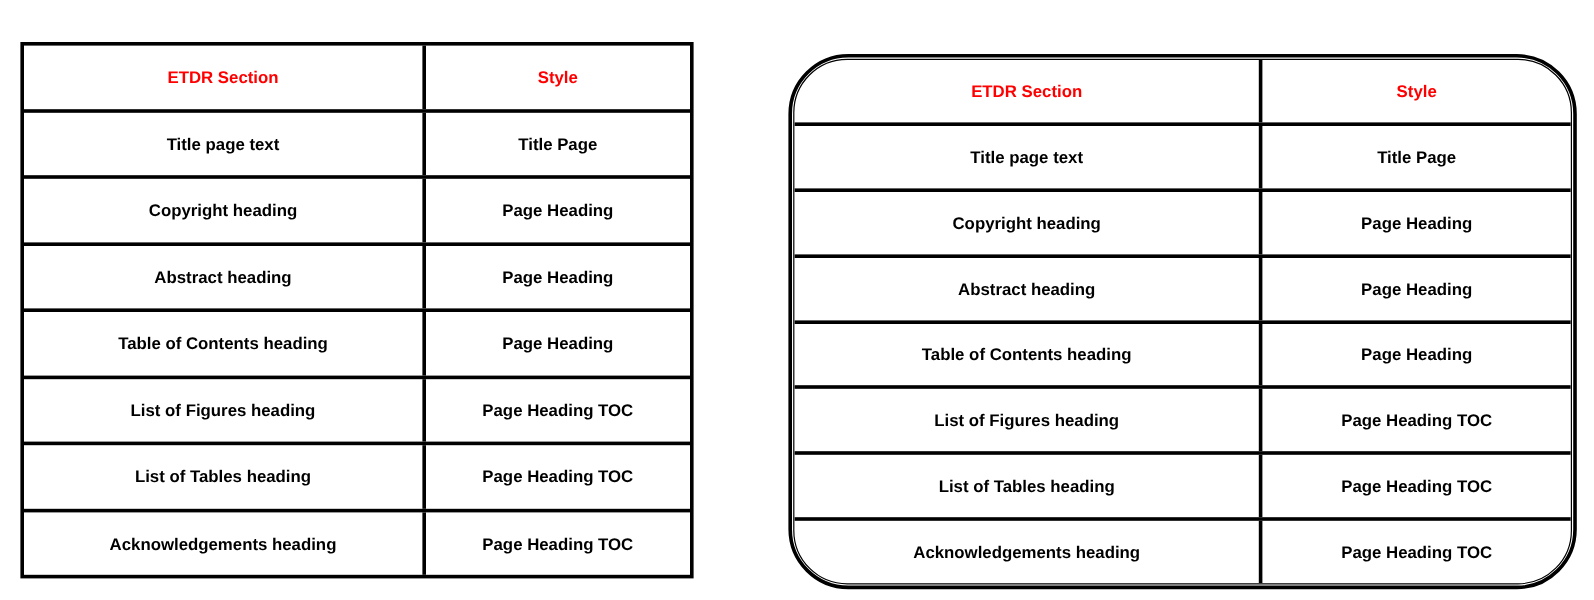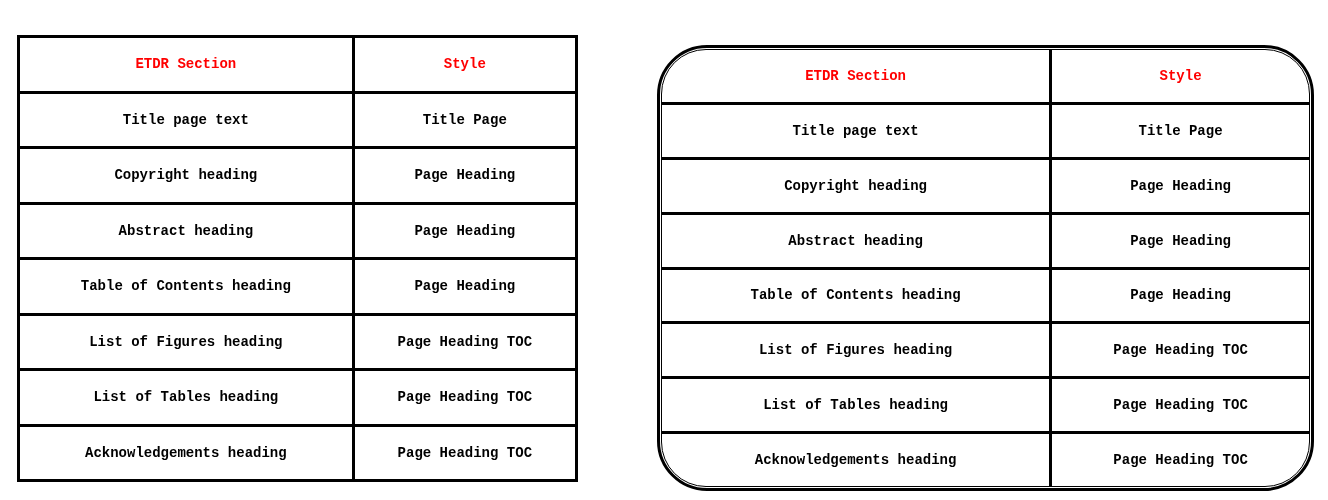--- a/index.html
+++ b/index.html
@@ -6,21 +6,21 @@
     margin: 0;
     padding: 0;
     background: var(--background, #ffffff);
   }
   #canvas {
     position: relative;
     width: 1328px;
     height: 500px;
     background: var(--background, #ffffff);
     overflow: hidden;
-    font-family: Liberation Mono, monospace;
+    font-family: Liberation Sans, sans-serif;
   }
 
   
   .rows {
     display: flex;
     flex-direction: column;
     width: 100%;
     height: 100%;
     box-sizing: border-box;
   }

